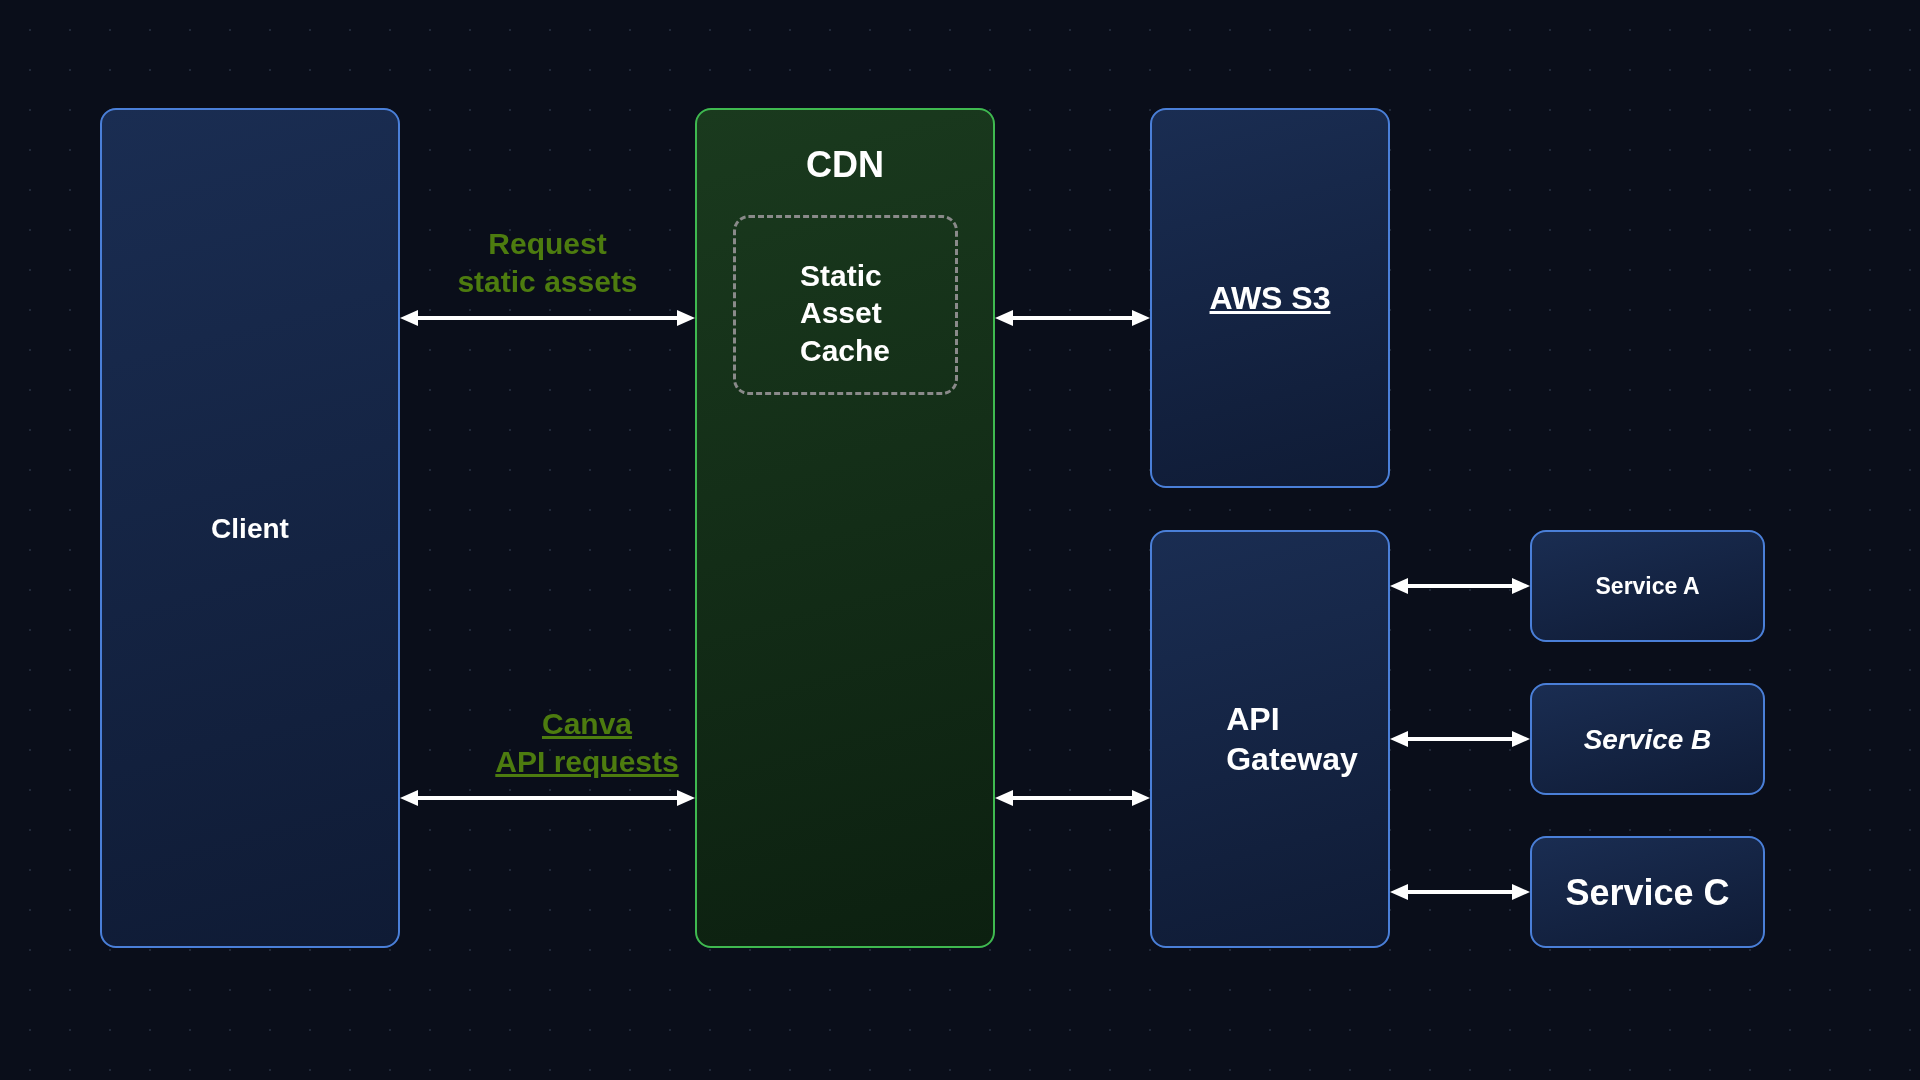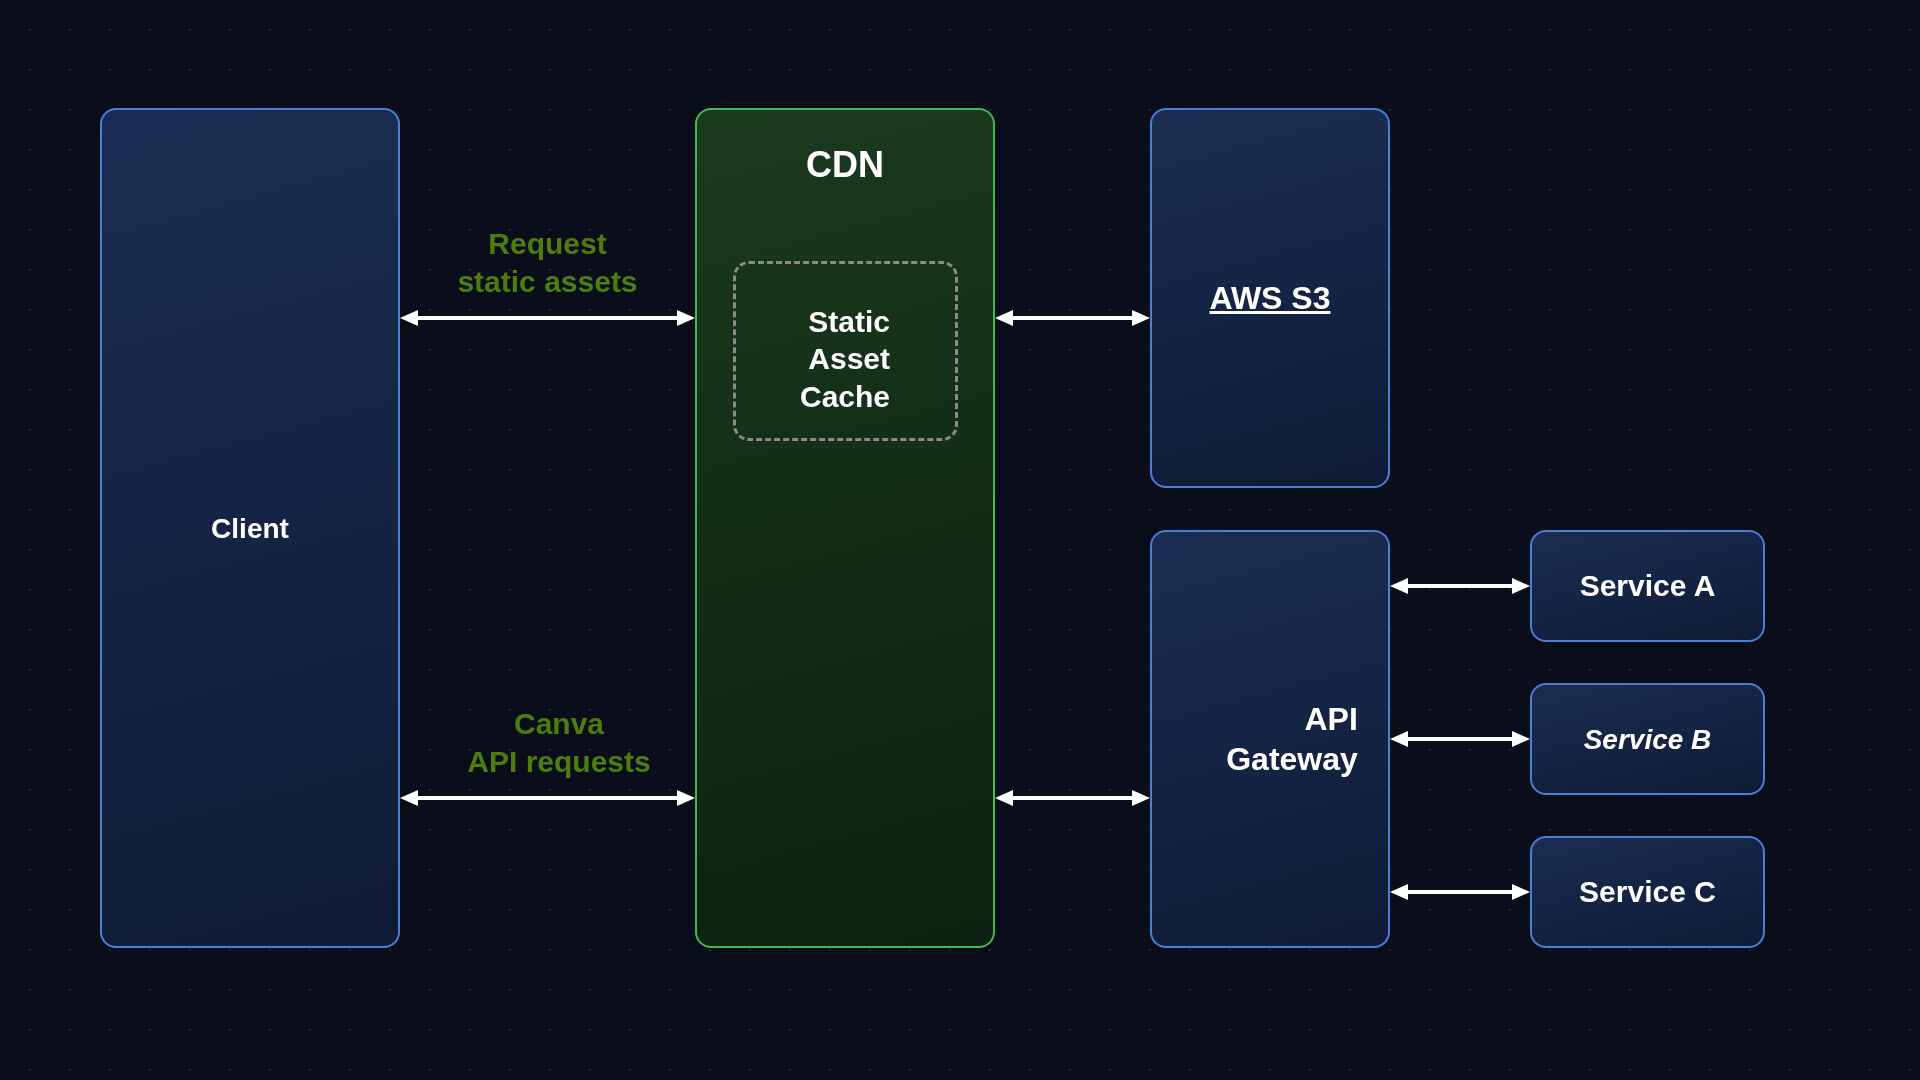--- a/index.html
+++ b/index.html
@@ -12,22 +12,21 @@
     font-family: -apple-system, BlinkMacSystemFont, "Segoe UI", Helvetica, Arial, sans-serif;
     color: #ffffff;
     position: relative;
   }
   .box {
     position: absolute;
     border-radius: 16px;
     display: flex;
     flex-direction: column;
     align-items: center;
-    text-align: right;
-    gap: 46px;
+    text-align: left;
   }
   .box.blue {
     background: linear-gradient(165deg, #1a2d52 0%, #0f1b35 100%);
     border: 2px solid #4a7fd8;
   }
   .box.green {
     background: linear-gradient(165deg, #1a3a1e 0%, #0c2010 100%);
     border: 2px solid #3fb950;
   }
   .box.dashed {
@@ -82,37 +81,37 @@
 </div>
 
 <div class="box blue" style="left:1150px; top:530px; width:240px; height:418px; justify-content:center;padding-left:44px;">
   <div class="label" style="font-size:32px;">
     <span>API</span><br>
     <span>Gateway</span>
   </div>
 </div>
 
 <div class="box blue" style="left:1530px; top:530px; width:235px; height:112px; justify-content:center;">
-  <div class="label" style="font-size:30px;">Service A</div>
+  <div class="label" style="font-size:23px;">Service A</div>
 </div>
 
 <div class="box blue" style="left:1530px; top:683px; width:235px; height:112px; justify-content:center;">
   <div class="label" style="font-size:28px;font-style:italic;">Service B</div>
 </div>
 
 <div class="box blue" style="left:1530px; top:836px; width:235px; height:112px; justify-content:center;">
-  <div class="label" style="font-size:30px;">Service C</div>
+  <div class="label" style="font-size:36px;">Service C</div>
 </div>
 
 <div class="conn-label" style="left:400px; top:225px; width:295px; font-size:30px;">
   <span>Request</span><br>
   <span>static assets</span>
 </div>
 
-<div class="conn-label" style="left:388px; top:705px; width:342px; font-size:30px;">
+<div class="conn-label" style="left:416px; top:705px; width:342px; font-size:30px;text-decoration:underline;">
   <span>Canva</span><br>
   <span>API requests</span>
 </div>
 
 <svg class="arrow" style="left:400px; top:308px; width:295px; height:20px;">
   <line x1="14" y1="10" x2="281" y2="10"></line>
   <polygon points="0,10 18,2 18,18"></polygon>
   <polygon points="295,10 277,2 277,18"></polygon>
 </svg>
 

